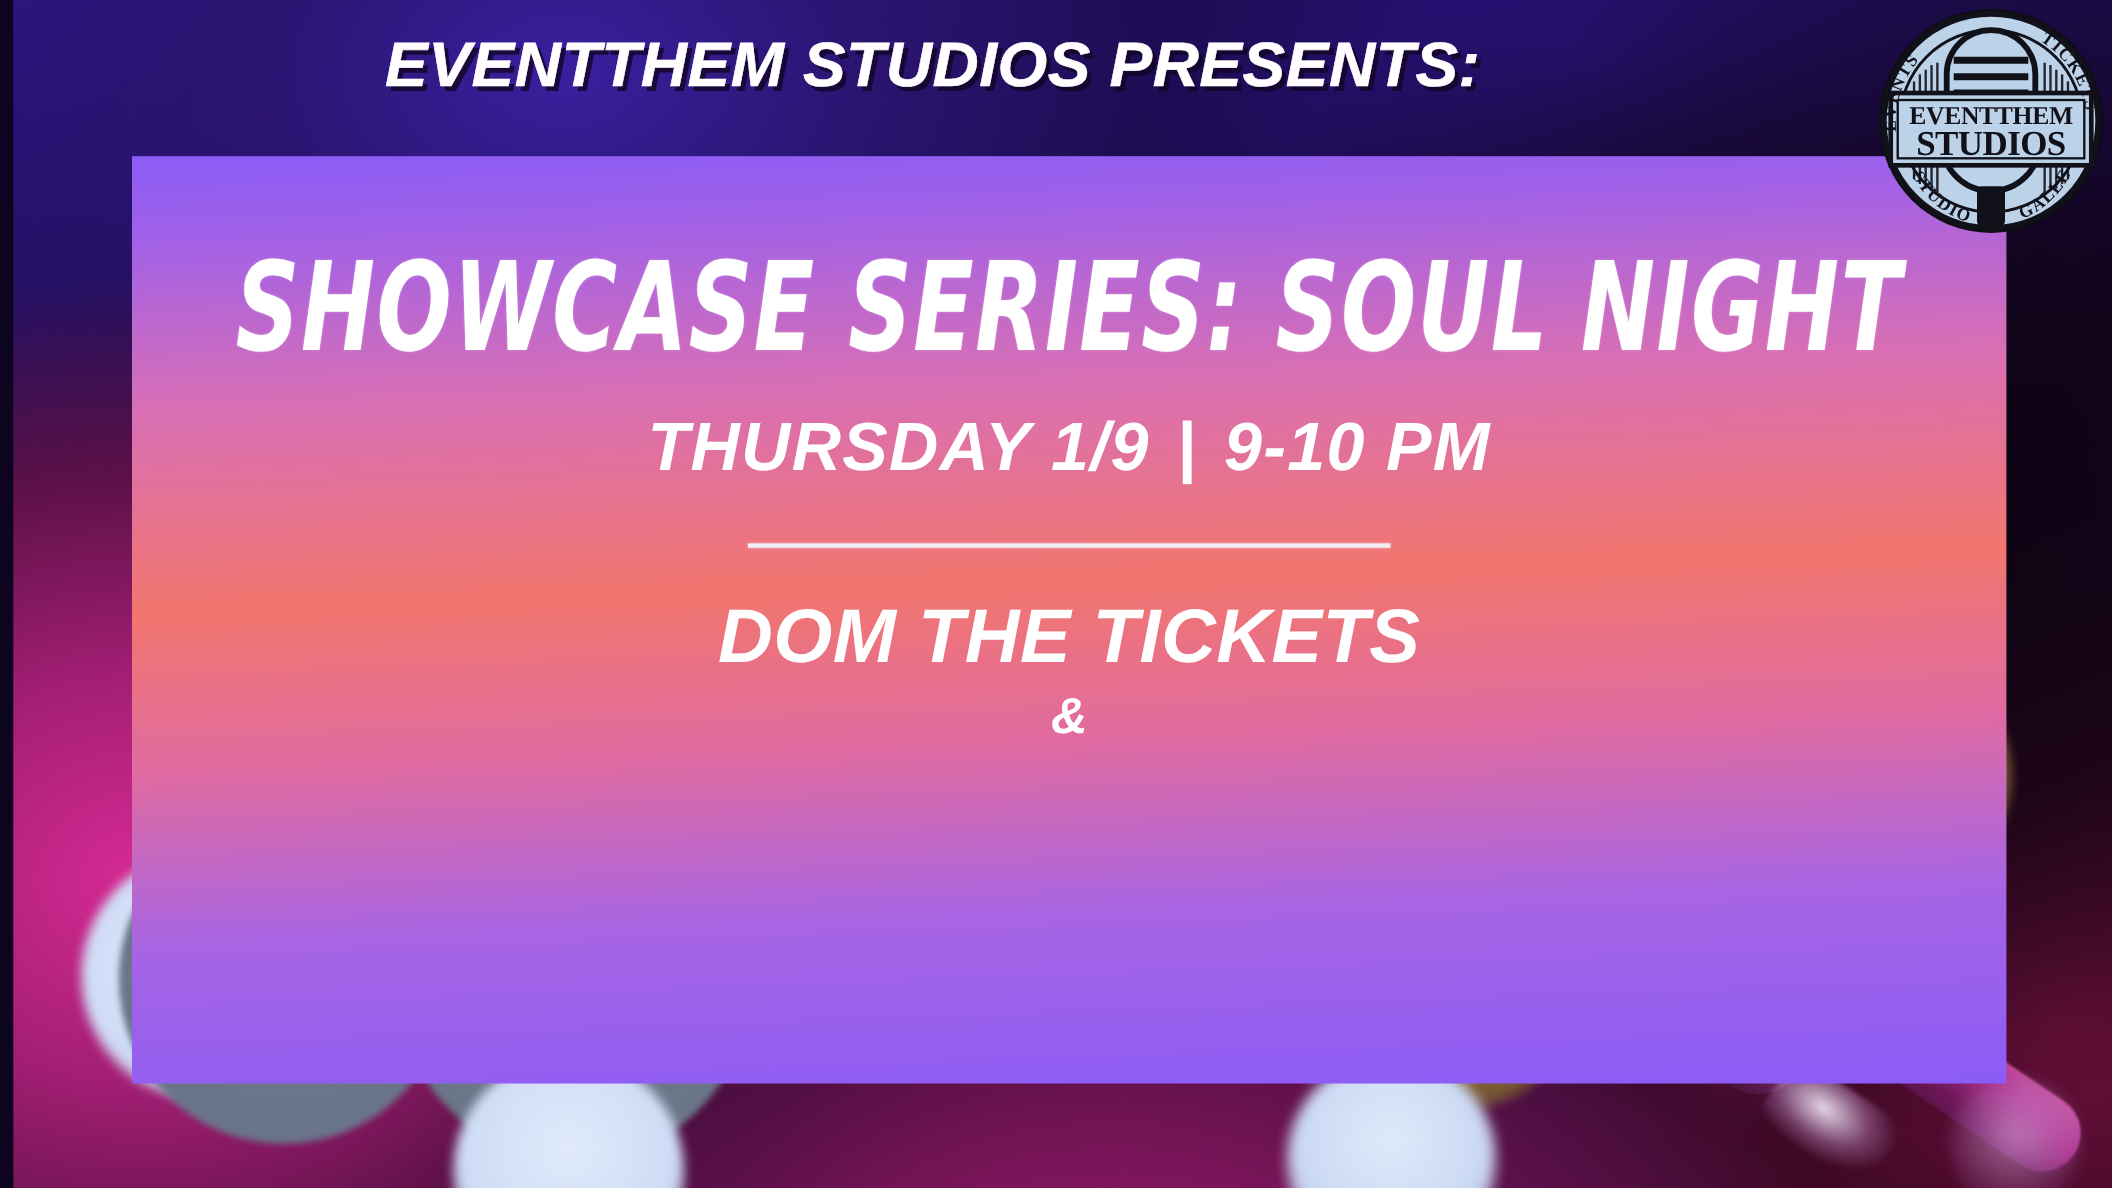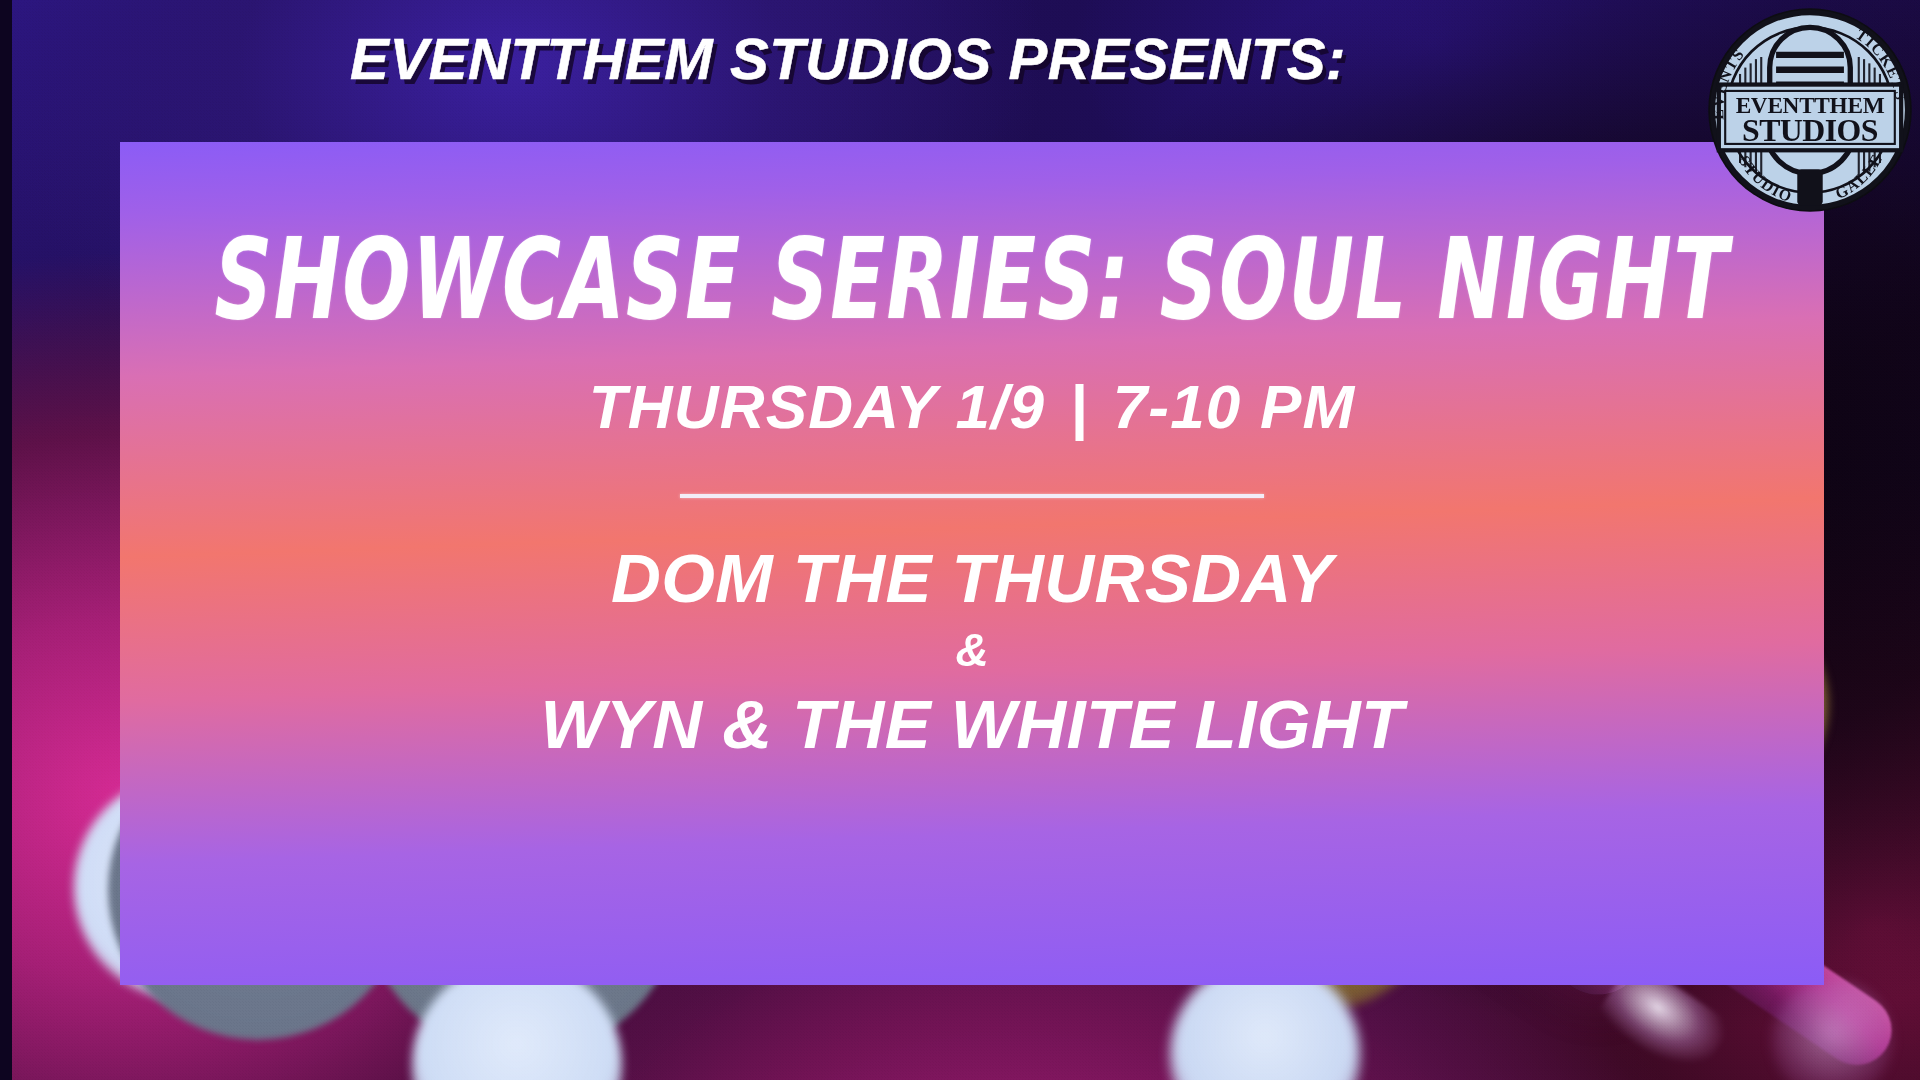--- a/index.html
+++ b/index.html
@@ -318,26 +318,25 @@
     </svg>
   </div>
 
   <div class="content">
 
     <div class="title">SHOWCASE SERIES: SOUL NIGHT</div>
 
     <div class="datetime">
       <span>THURSDAY 1/9</span>
       <span class="sep">|</span>
-      <span>7-10 PM</span>
+      <span>9-10 PM</span>
     </div>
 
     <div class="rule"></div>
 
     <div class="acts">
-      <div class="act">DOM THE THURSDAY</div>
+      <div class="act">DOM THE TICKETS</div>
       <div class="amp">&amp;</div>
-      <div class="act act2">WYN &amp; THE WHITE LIGHT</div>
     </div>
 
   </div>
 
 </div>
 
 </body></html>

